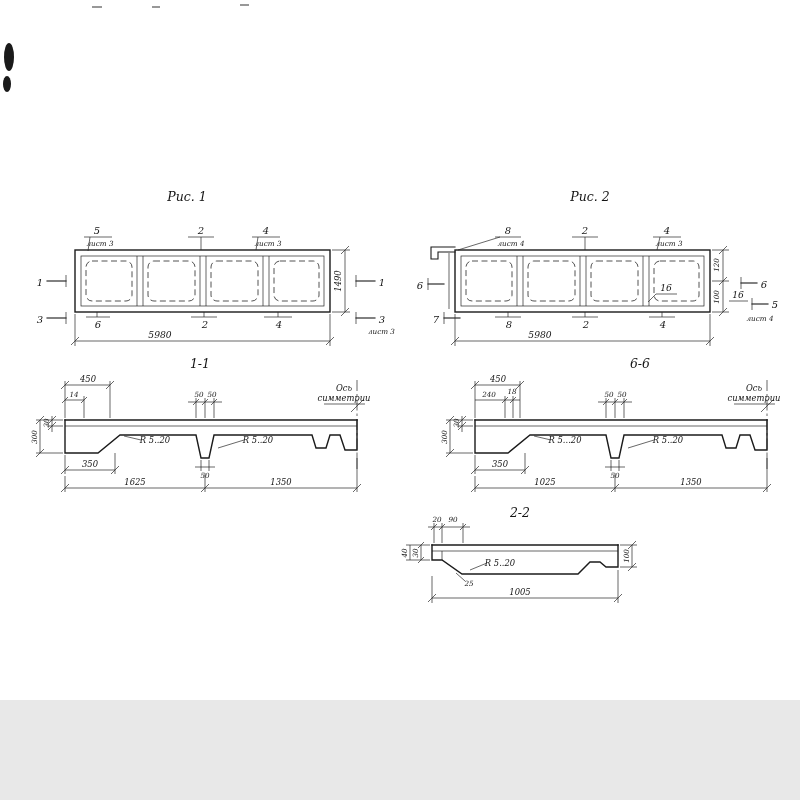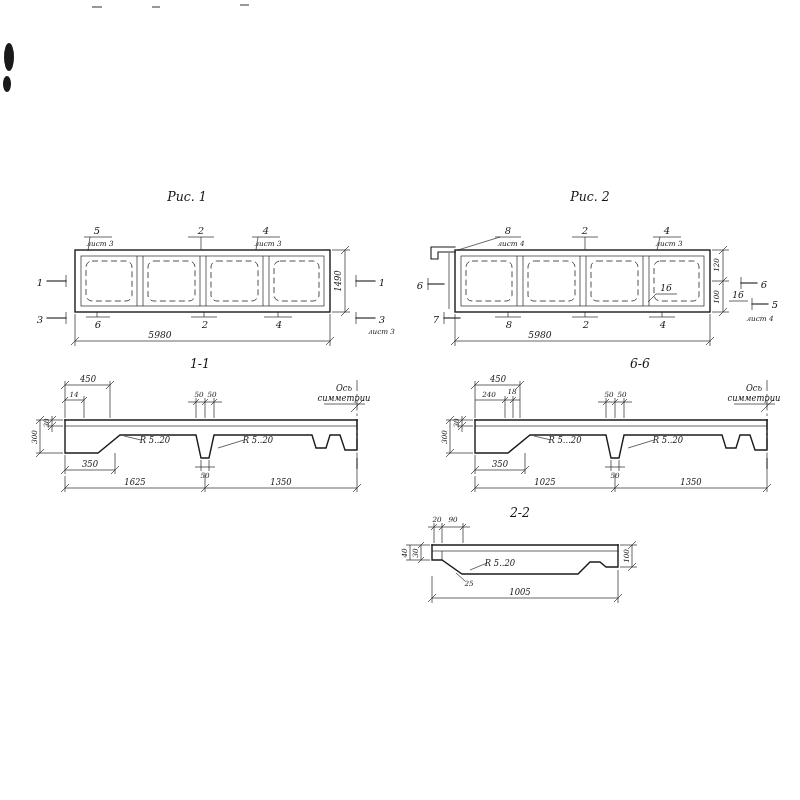--- a/index.html
+++ b/index.html
@@ -1,16 +1,16 @@
 <!DOCTYPE html>
 <html><head>
 <meta charset="utf-8">
 <style>
   html,body{margin:0;padding:0;background:#e8e8e8}
-  .sheet{position:relative;width:800px;height:800px;background:#ffffff;overflow:hidden}
+  .sheet{position:relative;width:800px;height:700px;background:#ffffff;overflow:hidden}
   svg{position:absolute;left:0;top:0}
   .ln{stroke:#1b1b1b;stroke-width:1.4;fill:none;stroke-linecap:square;stroke-linejoin:miter}
   .md{stroke:#1b1b1b;stroke-width:1.1;fill:none;stroke-linecap:square}
   .thin{stroke:#262626;stroke-width:0.7;fill:none}
   .dash{stroke:#262626;stroke-width:0.8;fill:none;stroke-dasharray:6 3.5}
   .chain{stroke:#262626;stroke-width:0.7;fill:none;stroke-dasharray:11 3 2.5 3}
   text{fill:#141414;font-family:"DejaVu Serif",serif;font-style:italic}
   .t12{font-size:12.5px}.t10{font-size:10px}.t9{font-size:9.2px}.t8{font-size:8.4px}.t7{font-size:7.2px}
   .mid{text-anchor:middle}
   .artifact{fill:#1a1a1a}

